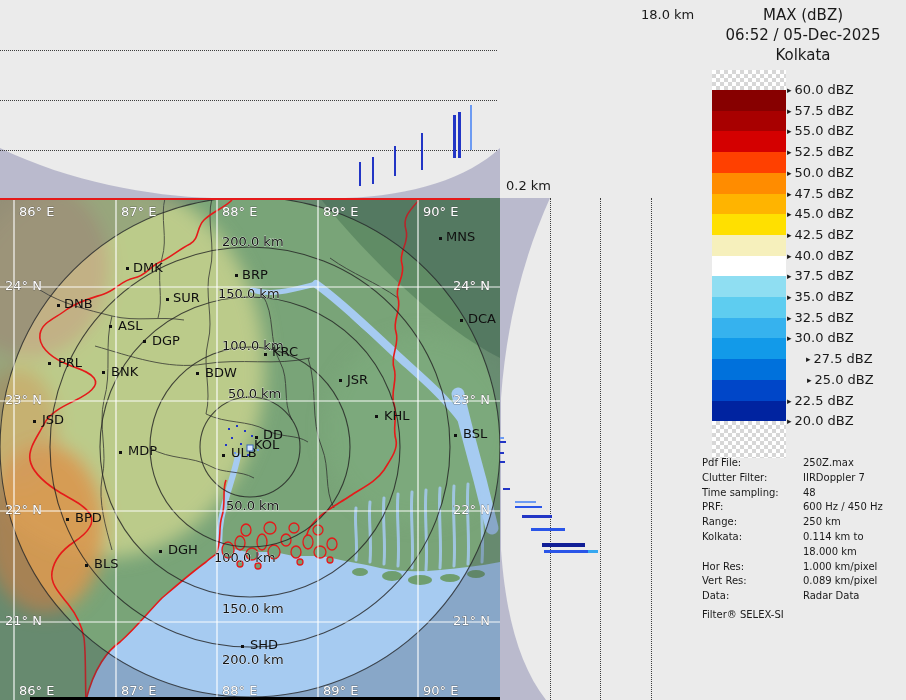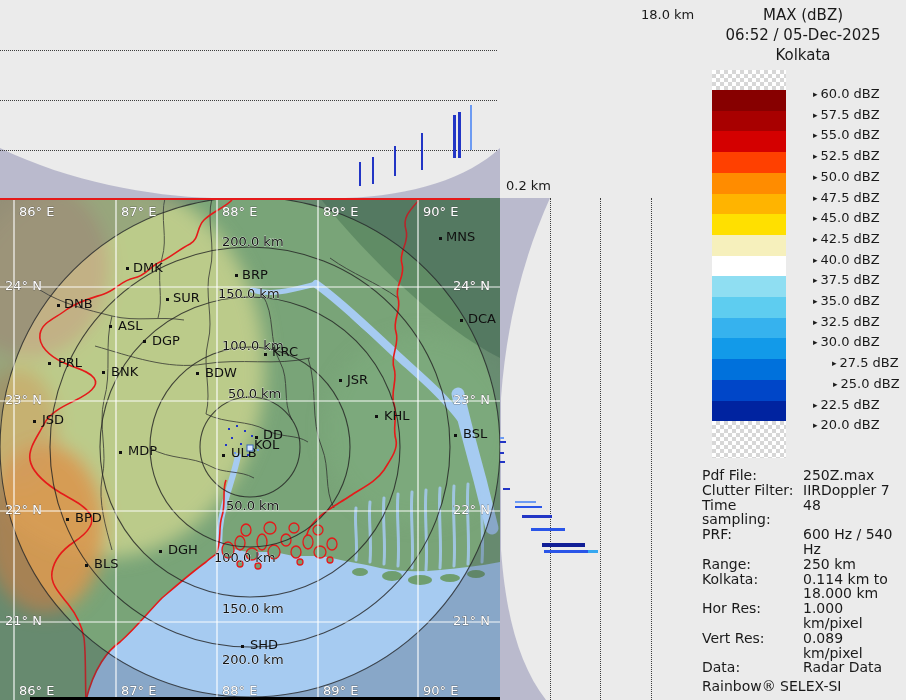--- a/index.html
+++ b/index.html
@@ -13,28 +13,28 @@
   #top-panel{left:0;top:0;width:500px;height:198px;}
   #right-panel{left:500px;top:198px;width:200px;height:502px;}
   #map-panel{left:0;top:198px;width:500px;height:466px;}
   .dotted-h{position:absolute;left:0;width:497px;height:0;border-top:1px dotted #3c3c3c;}
   .dotted-v{position:absolute;top:0;height:502px;width:0;border-left:1px dotted #3c3c3c;}
   .vbar,.hbar{position:absolute;}
   .axis-label{position:absolute;font-size:13px;color:#1a1a1a;}
   
   #legend-title{left:700px;top:5px;width:206px;text-align:center;font-size:15px;line-height:20px;}
   .legend-band{position:absolute;left:712px;width:74px;}
-  .legend-row{position:absolute;left:813px;height:16px;font-size:13px;line-height:24px;white-space:nowrap;text-align:center;}
+  .legend-row{position:absolute;left:787px;height:16px;font-size:13px;line-height:16px;white-space:nowrap;text-align:center;}
   .legend-arrow{font-size:9px;vertical-align:1px;margin-right:3px;}
   .checker{background-color:#ffffff;
     background-image:linear-gradient(45deg,#d7d7d7 25%,transparent 25%,transparent 75%,#d7d7d7 75%),
                      linear-gradient(45deg,#d7d7d7 25%,transparent 25%,transparent 75%,#d7d7d7 75%);
     background-size:8px 8px;background-position:0 0,4px 4px;}
   
-  #info-block{left:702px;top:468px;width:202px;font-size:14px;line-height:14.8px;}
+  #info-block{left:702px;top:456px;width:202px;font-size:10px;line-height:14.8px;}
   .info-row{display:flex;}
   .info-label{width:101px;flex:0 0 101px;}
   .info-value{white-space:pre-line;}
   #info-footer{margin-top:4px;}
   svg text{font-family:"DejaVu Sans",sans-serif;}
 </style>
 </head>
 <body>
 
 <div id="screen" class="dither">
@@ -304,21 +304,21 @@
         <div class="info-row">
           <span class="info-label">Clutter Filter:</span>
           <span class="info-value">IIRDoppler 7</span>
         </div>
         <div class="info-row">
           <span class="info-label">Time sampling:</span>
           <span class="info-value">48</span>
         </div>
         <div class="info-row">
           <span class="info-label">PRF:</span>
-          <span class="info-value">600 Hz / 540 Hz</span>
+          <span class="info-value">600 Hz / 450 Hz</span>
         </div>
         <div class="info-row">
           <span class="info-label">Range:</span>
           <span class="info-value">250 km</span>
         </div>
         <div class="info-row">
           <span class="info-label">Kolkata:</span>
           <span class="info-value">0.114 km to
 18.000 km</span>
         </div>
@@ -328,21 +328,21 @@
         </div>
         <div class="info-row">
           <span class="info-label">Vert Res:</span>
           <span class="info-value">0.089 km/pixel</span>
         </div>
         <div class="info-row">
           <span class="info-label">Data:</span>
           <span class="info-value">Radar Data</span>
         </div>
       </div>
-    <div id="info-footer">Rainbow® SELEX-SI</div>
+    <div id="info-footer">Filter® SELEX-SI</div>
   </div>
 
 <div class="legend-band checker" style="top: 70px; height: 20px; left: 712px; width: 74px;"></div>
     <div class="legend-band" style="top: 90px; height: 21.2px; background: rgb(135, 0, 0); left: 712px; width: 74px;"></div>
     <div class="legend-band" style="top: 110.7px; height: 21.2px; background: rgb(168, 0, 0); left: 712px; width: 74px;"></div>
     <div class="legend-band" style="top: 131.4px; height: 21.2px; background: rgb(212, 0, 0); left: 712px; width: 74px;"></div>
     <div class="legend-band" style="top: 152.1px; height: 21.2px; background: rgb(255, 64, 0); left: 712px; width: 74px;"></div>
     <div class="legend-band" style="top: 172.8px; height: 21.2px; background: rgb(255, 140, 0); left: 712px; width: 74px;"></div>
     <div class="legend-band" style="top: 193.5px; height: 21.2px; background: rgb(255, 180, 0); left: 712px; width: 74px;"></div>
     <div class="legend-band" style="top: 214.2px; height: 21.2px; background: rgb(255, 224, 0); left: 712px; width: 74px;"></div>

